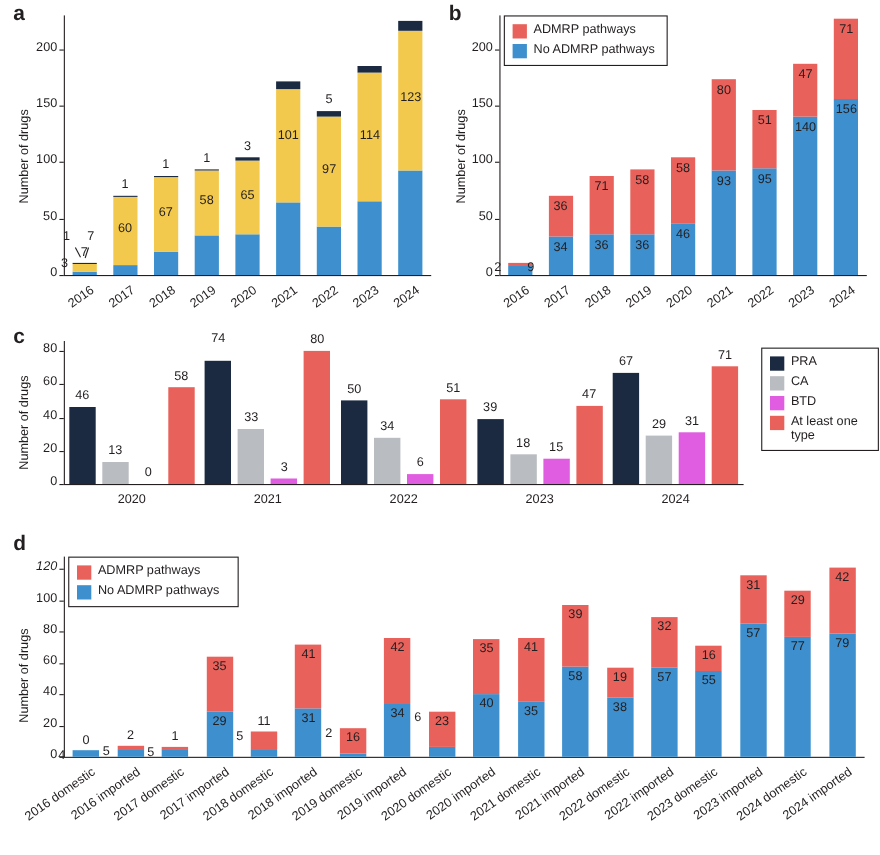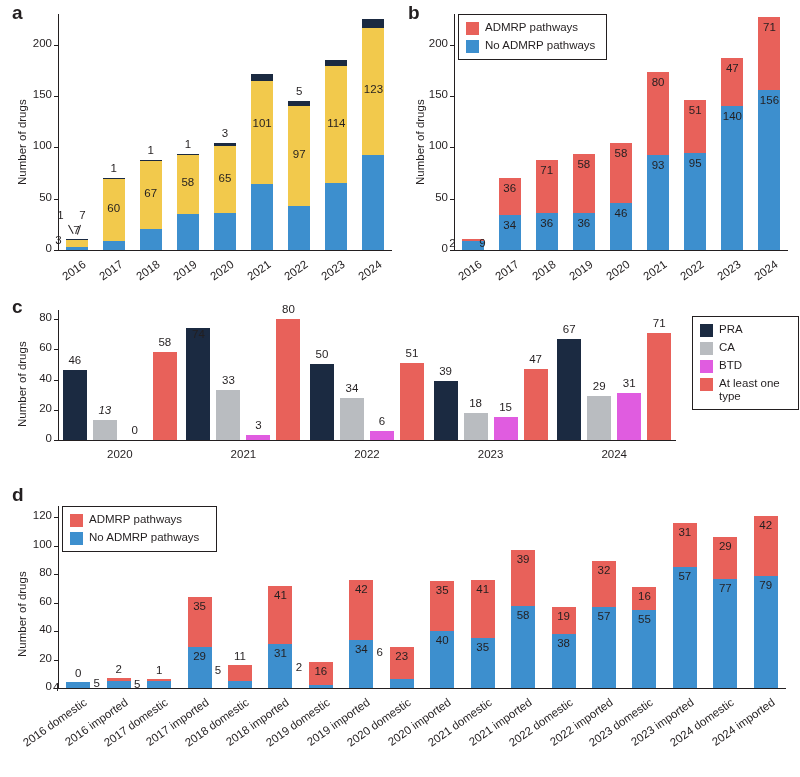--- a/index.html
+++ b/index.html
@@ -234,27 +234,27 @@
         <div class="ticklabel" style="left:18px;top:109.76744186046511px;width:34px;">20</div>
         <div class="tick" style="left:54px;top:87.53488372093022px;"></div>
         <div class="ticklabel" style="left:18px;top:79.53488372093022px;width:34px;">40</div>
         <div class="tick" style="left:54px;top:57.30232558139535px;"></div>
         <div class="ticklabel" style="left:18px;top:49.30232558139535px;width:34px;">60</div>
         <div class="tick" style="left:54px;top:27.069767441860463px;"></div>
         <div class="ticklabel" style="left:18px;top:19.069767441860463px;width:34px;">80</div>
         <div class="bar" style="left:62.8px;top:78.46511627906978px;width:24px;height:69.53488372093022px;background:#1b2a41;"></div>
         <div class="vlabel" style="left:54.8px;top:62.465116279069775px;width:40px;">46</div>
         <div class="bar" style="left:92.8px;top:128.34883720930233px;width:24px;height:19.651162790697672px;background:#b9bcc0;"></div>
-        <div class="vlabel" style="left:84.8px;top:112.34883720930233px;width:40px;font-style:italic;">13</div>
+        <div class="vlabel" style="left:84.8px;top:112.34883720930233px;width:40px;">13</div>
         <div class="vlabel" style="left:114.8px;top:132px;width:40px;">0</div>
         <div class="bar" style="left:152.8px;top:60.325581395348834px;width:24px;height:87.67441860465117px;background:#e8615a;"></div>
         <div class="vlabel" style="left:144.8px;top:44.325581395348834px;width:40px;">58</div>
         <div class="xlab-flat" style="left:58px;top:156px;width:123.6px;">2020</div>
         <div class="bar" style="left:186.39999999999998px;top:36.13953488372093px;width:24px;height:111.86046511627907px;background:#1b2a41;"></div>
-        <div class="vlabel" style="left:178.39999999999998px;top:36px;width:40px;">74</div>
+        <div class="vlabel" style="left:178.39999999999998px;top:10px;width:40px;">74</div>
         <div class="bar" style="left:216.39999999999998px;top:98.11627906976744px;width:24px;height:49.88372093023256px;background:#b9bcc0;"></div>
         <div class="vlabel" style="left:208.39999999999998px;top:82.11627906976744px;width:40px;">33</div>
         <div class="bar" style="left:246.39999999999998px;top:143.46511627906978px;width:24px;height:4.534883720930233px;background:#e05ce0;"></div>
         <div class="vlabel" style="left:238.39999999999998px;top:127.46511627906978px;width:40px;">3</div>
         <div class="bar" style="left:276.4px;top:27.069767441860463px;width:24px;height:120.93023255813954px;background:#e8615a;"></div>
         <div class="vlabel" style="left:268.4px;top:11.069767441860463px;width:40px;">80</div>
         <div class="xlab-flat" style="left:181.6px;top:156px;width:123.6px;">2021</div>
         <div class="bar" style="left:310px;top:72.41860465116278px;width:24px;height:75.58139534883722px;background:#1b2a41;"></div>
         <div class="vlabel" style="left:302px;top:56.41860465116278px;width:40px;">50</div>
         <div class="bar" style="left:340px;top:105.67441860465115px;width:24px;height:42.32558139534884px;background:#b9bcc0;"></div>
@@ -315,21 +315,21 @@
         <div class="ticklabel" style="left:18px;top:169.5625px;width:34px;">20</div>
         <div class="tick" style="left:54px;top:149.125px;"></div>
         <div class="ticklabel" style="left:18px;top:141.125px;width:34px;">40</div>
         <div class="tick" style="left:54px;top:120.6875px;"></div>
         <div class="ticklabel" style="left:18px;top:112.6875px;width:34px;">60</div>
         <div class="tick" style="left:54px;top:92.25px;"></div>
         <div class="ticklabel" style="left:18px;top:84.25px;width:34px;">80</div>
         <div class="tick" style="left:54px;top:63.8125px;"></div>
         <div class="ticklabel" style="left:18px;top:55.8125px;width:34px;">100</div>
         <div class="tick" style="left:54px;top:35.375px;"></div>
-        <div class="ticklabel" style="left:18px;top:27.375px;width:34px;">120</div>
+        <div class="ticklabel" style="left:18px;top:27.375px;width:34px;font-style:italic;">120</div>
         <div class="bar" style="left:66.22222222222223px;top:200.3125px;width:24px;height:5.6875px;">
           <div class="seg" style="position:absolute;left:0;bottom:0;height:5.6875px;background:#3d8fce;"></div>
         </div>
         <div class="xlab" style="left:-7.7777777777777715px;top:214px;width:90px;">2016 domestic</div>
         <div class="vlabel" style="left:44.22222222222223px;top:199.3125px;width:24px;">4</div>
         <div class="vlabel" style="left:62.22222222222223px;top:185.3125px;width:32px;">0</div>
         <div class="bar" style="left:106.66666666666666px;top:196.046875px;width:24px;height:9.953125px;">
           <div class="seg" style="position:absolute;left:0;bottom:0;height:7.109375px;background:#3d8fce;"></div>
           <div class="seg" style="position:absolute;left:0;bottom:7.109375px;height:2.84375px;background:#e8615a;"></div>
         </div>

